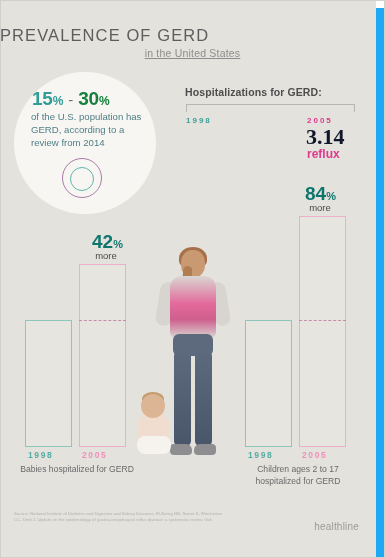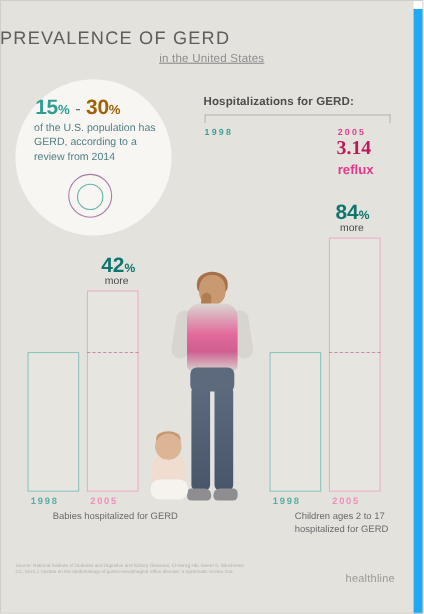--- a/index.html
+++ b/index.html
@@ -46,21 +46,21 @@
     position:absolute;left:14px;top:72px;
     width:142px;height:142px;border-radius:50%;
     background:#f7f6f3;
   }
   .circle-stat{
     position:absolute;left:32px;top:88px;width:110px;
     font-size:19px;font-weight:700;white-space:nowrap;
     letter-spacing:-.2px;
   }
   .c-teal{color:#2f9e95;}
-  .c-pink{color:#a16207;text-align:right;}
+  .c-pink{color:#15803d;text-align:right;}
   .c-dash{color:#6f6f6f;font-weight:400;font-size:15px;}
   .pct-sm{font-size:12px;}
   .circle-text{
     position:absolute;left:31px;top:110px;width:116px;
     font-size:9.6px;line-height:13.2px;color:#4f7f86;
   }
   .ring-outer{
     position:absolute;left:62px;top:158px;
     width:38px;height:38px;border-radius:50%;
     border:1.4px solid #a97ca8;
@@ -85,21 +85,21 @@
   .hosp-year{
     position:absolute;font-size:8px;font-weight:700;letter-spacing:2px;
   }
   .hy-1998{left:186px;top:116px;color:#3f9f96;}
   .hy-2005{left:307px;top:116px;color:#e0388c;}
   .hosp-val{
     position:absolute;font-family:"Liberation Serif",serif;
     font-weight:700;
   }
   .hv-1998{left:184px;top:125px;font-size:22px;color:#2f8a86;}
-  .hv-2005{left:306px;top:124px;font-size:18px;color:#be185d;}
+  .hv-2005{left:306px;top:124px;font-size:22px;color:#0f172a;}
   .hv-million{
     position:absolute;left:307px;top:147px;
     font-size:12px;font-weight:700;color:#e0388c;
   }
 
   
   .bar{position:absolute;box-sizing:border-box;}
   .bar-teal{border:1.3px solid #8cc6bd;background:rgba(255,255,255,.10);}
   .bar-pink{border:1.3px solid #edaec9;background:rgba(255,255,255,.10);}
 
@@ -119,21 +119,21 @@
 
   .year-lbl{
     position:absolute;top:450px;
     font-size:8.5px;font-weight:700;letter-spacing:1.6px;
   }
   .yl-teal{color:#56ada3;}
   .yl-pink{color:#ef8fba;}
 
   .caption{
     position:absolute;font-size:8.6px;line-height:11.5px;
-    color:#6a6a6a;text-align:left;margin-left:32px;
+    color:#6a6a6a;text-align:center;
   }
 
   
   .photo{
     position:absolute;left:137px;top:246px;width:108px;height:220px;
   }
   .ph-head{
     position:absolute;left:44px;top:4px;width:24px;height:27px;
     background:#c99a72;border-radius:46% 46% 42% 42%;
   }

